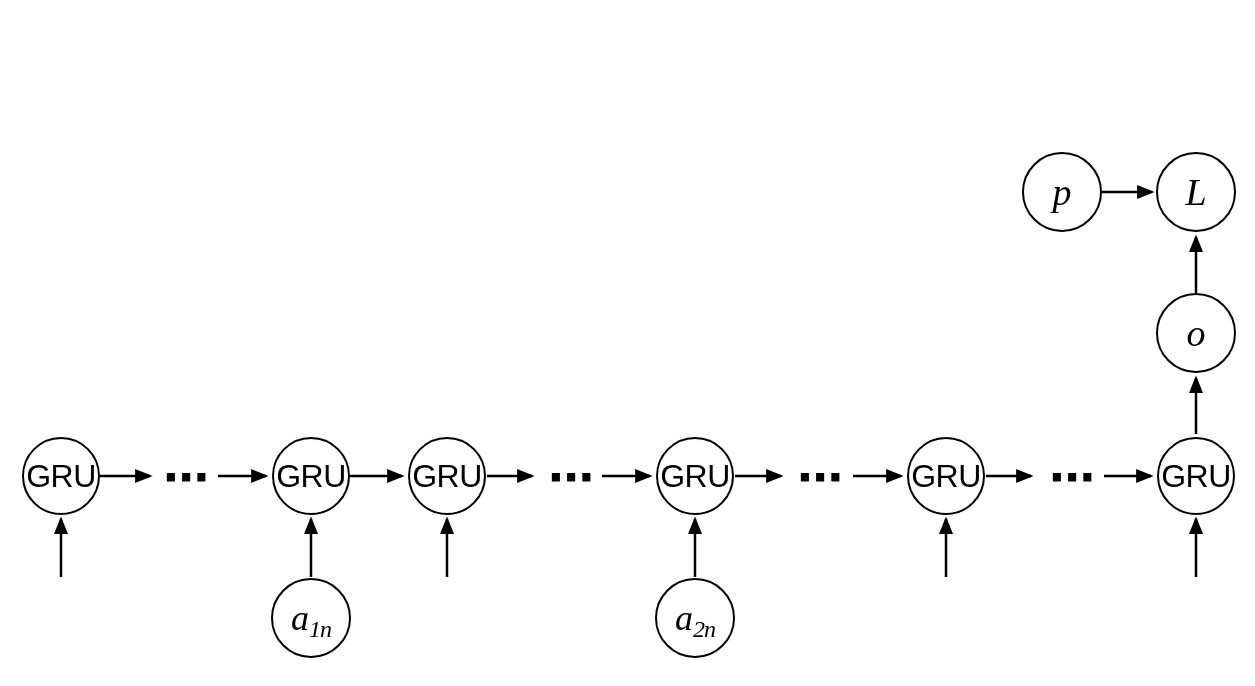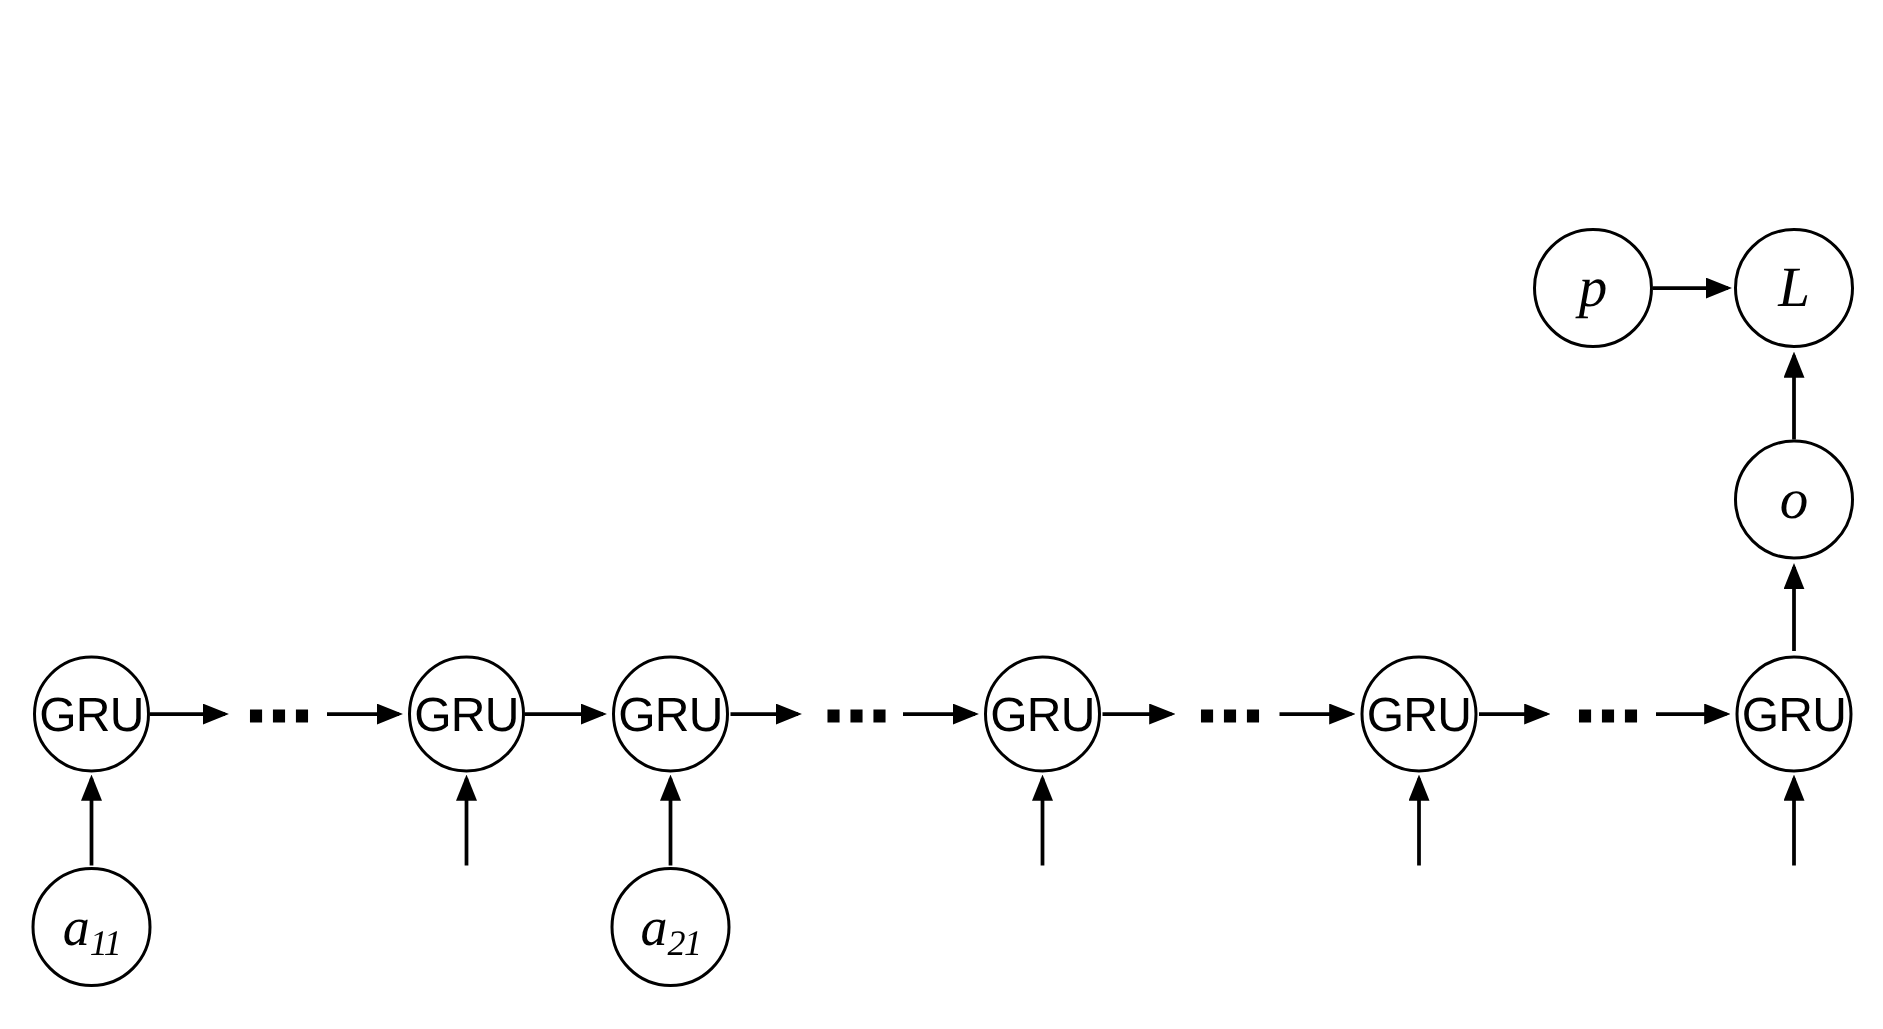--- a/index.html
+++ b/index.html
@@ -106,25 +106,25 @@
     </div>
   <div class="node gru" style="left:1157px;top:437px">
       <span>GRU</span>
     </div>
 
   <div class="dots" style="left:156px;top:455px">⋯</div>
   <div class="dots" style="left:541px;top:455px">⋯</div>
   <div class="dots" style="left:790px;top:455px">⋯</div>
   <div class="dots" style="left:1042px;top:455px">⋯</div>
 
-  <div class="node input-node" style="left:21px;top:578px">
-    <span class="mathlabel"><span>a</span><sub>11</sub></span>
+  <div class="node input-node" style="left:271px;top:578px">
+    <span class="mathlabel"><span>a</span><sub>1n</sub></span>
   </div>
-  <div class="node input-node" style="left:407px;top:578px">
-    <span class="mathlabel"><span>a</span><sub>21</sub></span>
+  <div class="node input-node" style="left:655px;top:578px">
+    <span class="mathlabel"><span>a</span><sub>2n</sub></span>
   </div>
 
   <div class="node top-node" style="left:1022px;top:152px">
       <span>p</span>
     </div>
   <div class="node top-node" style="left:1156px;top:152px">
       <span>L</span>
     </div>
   <div class="node top-node" style="left:1156px;top:293px">
       <span>o</span>

